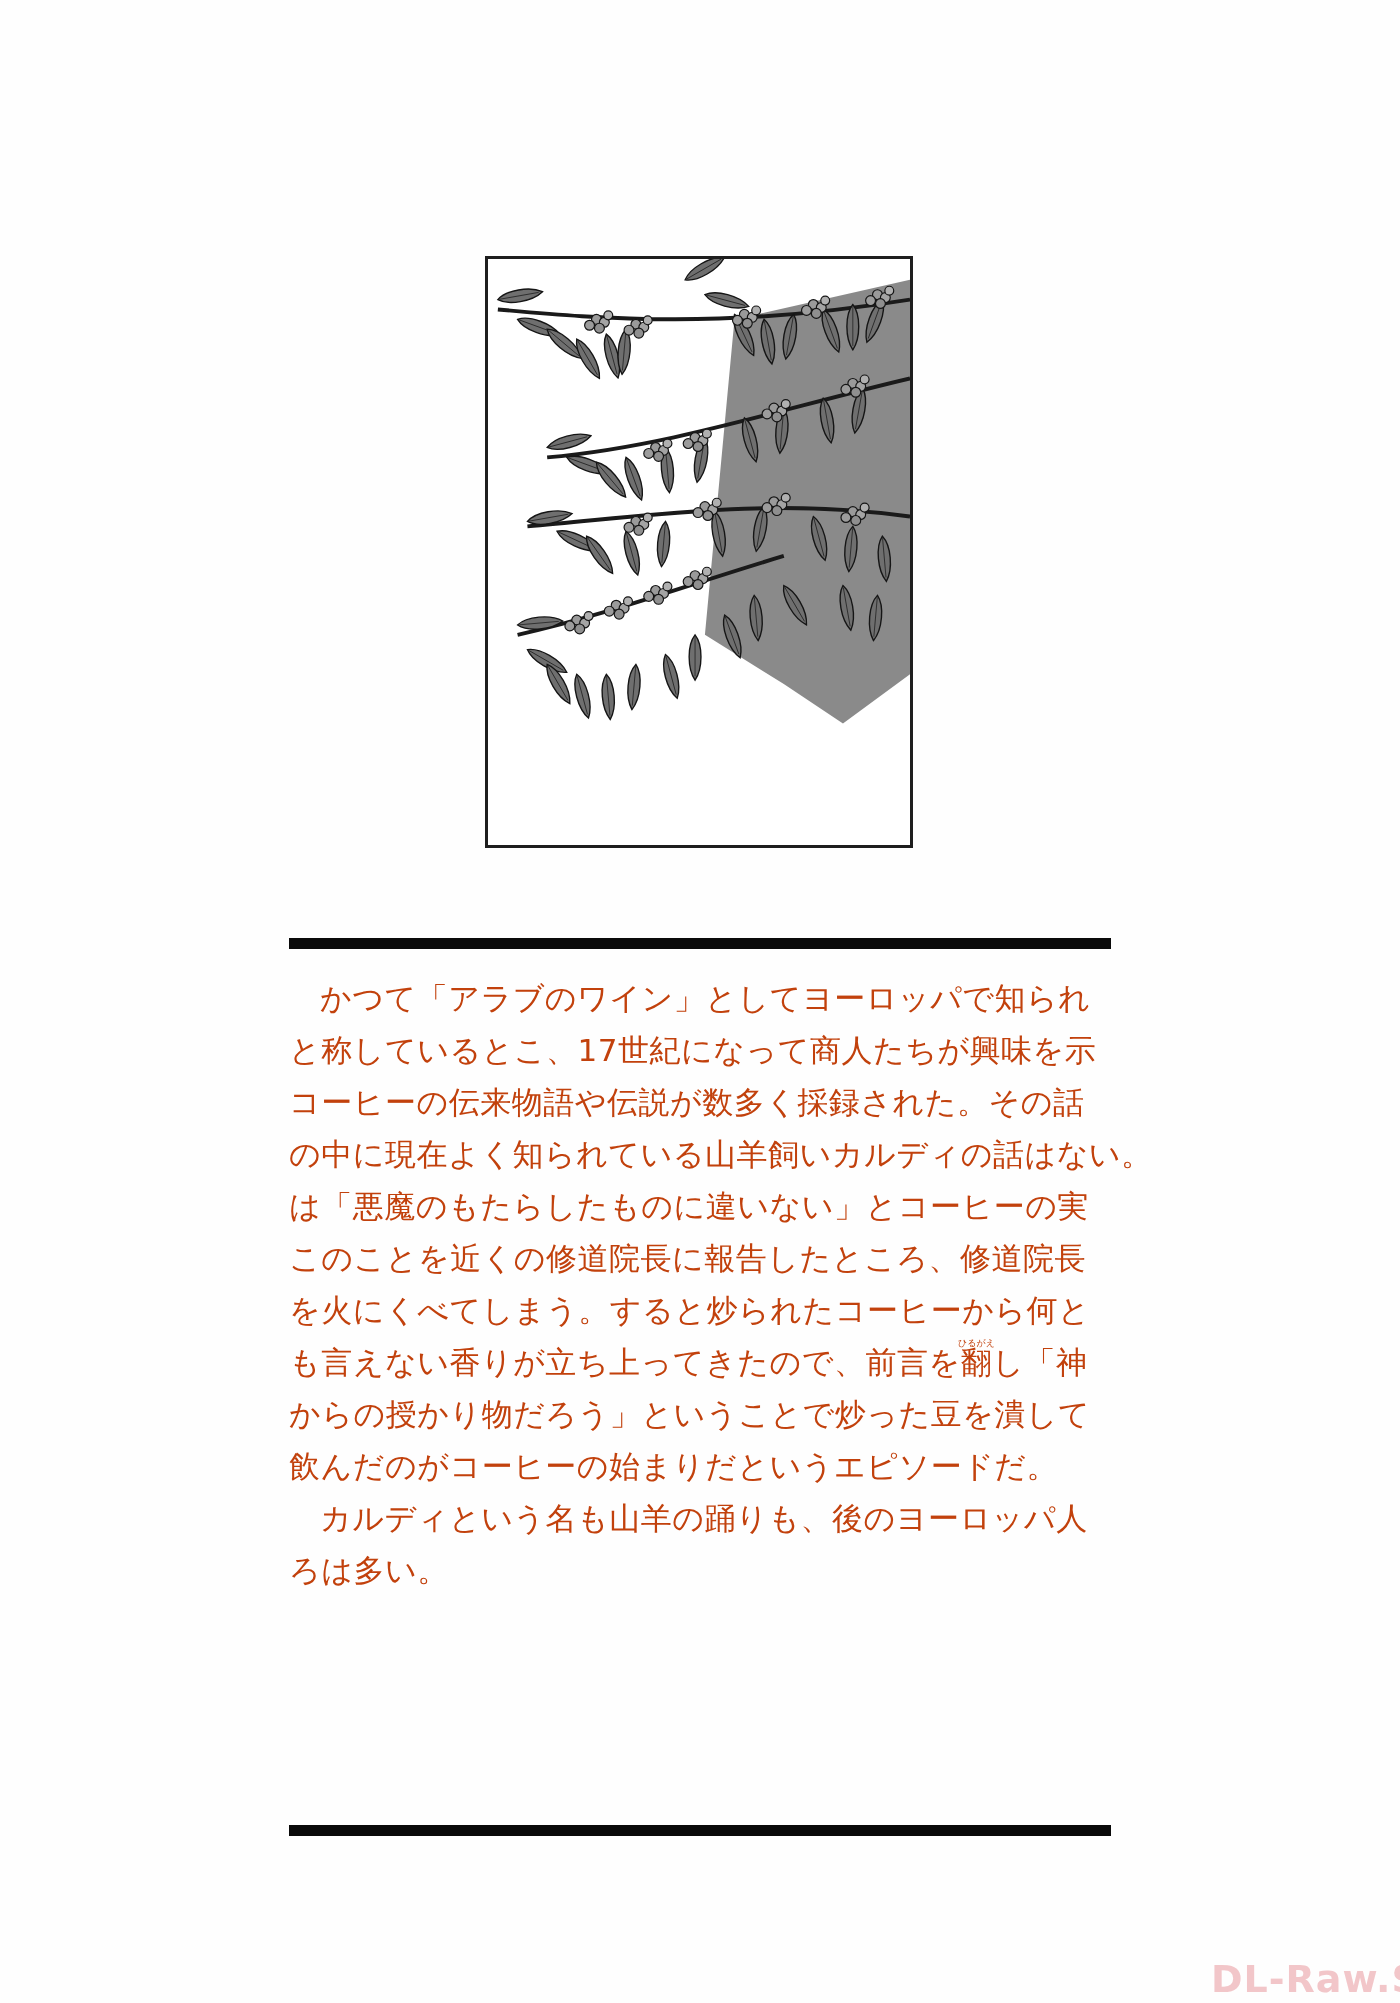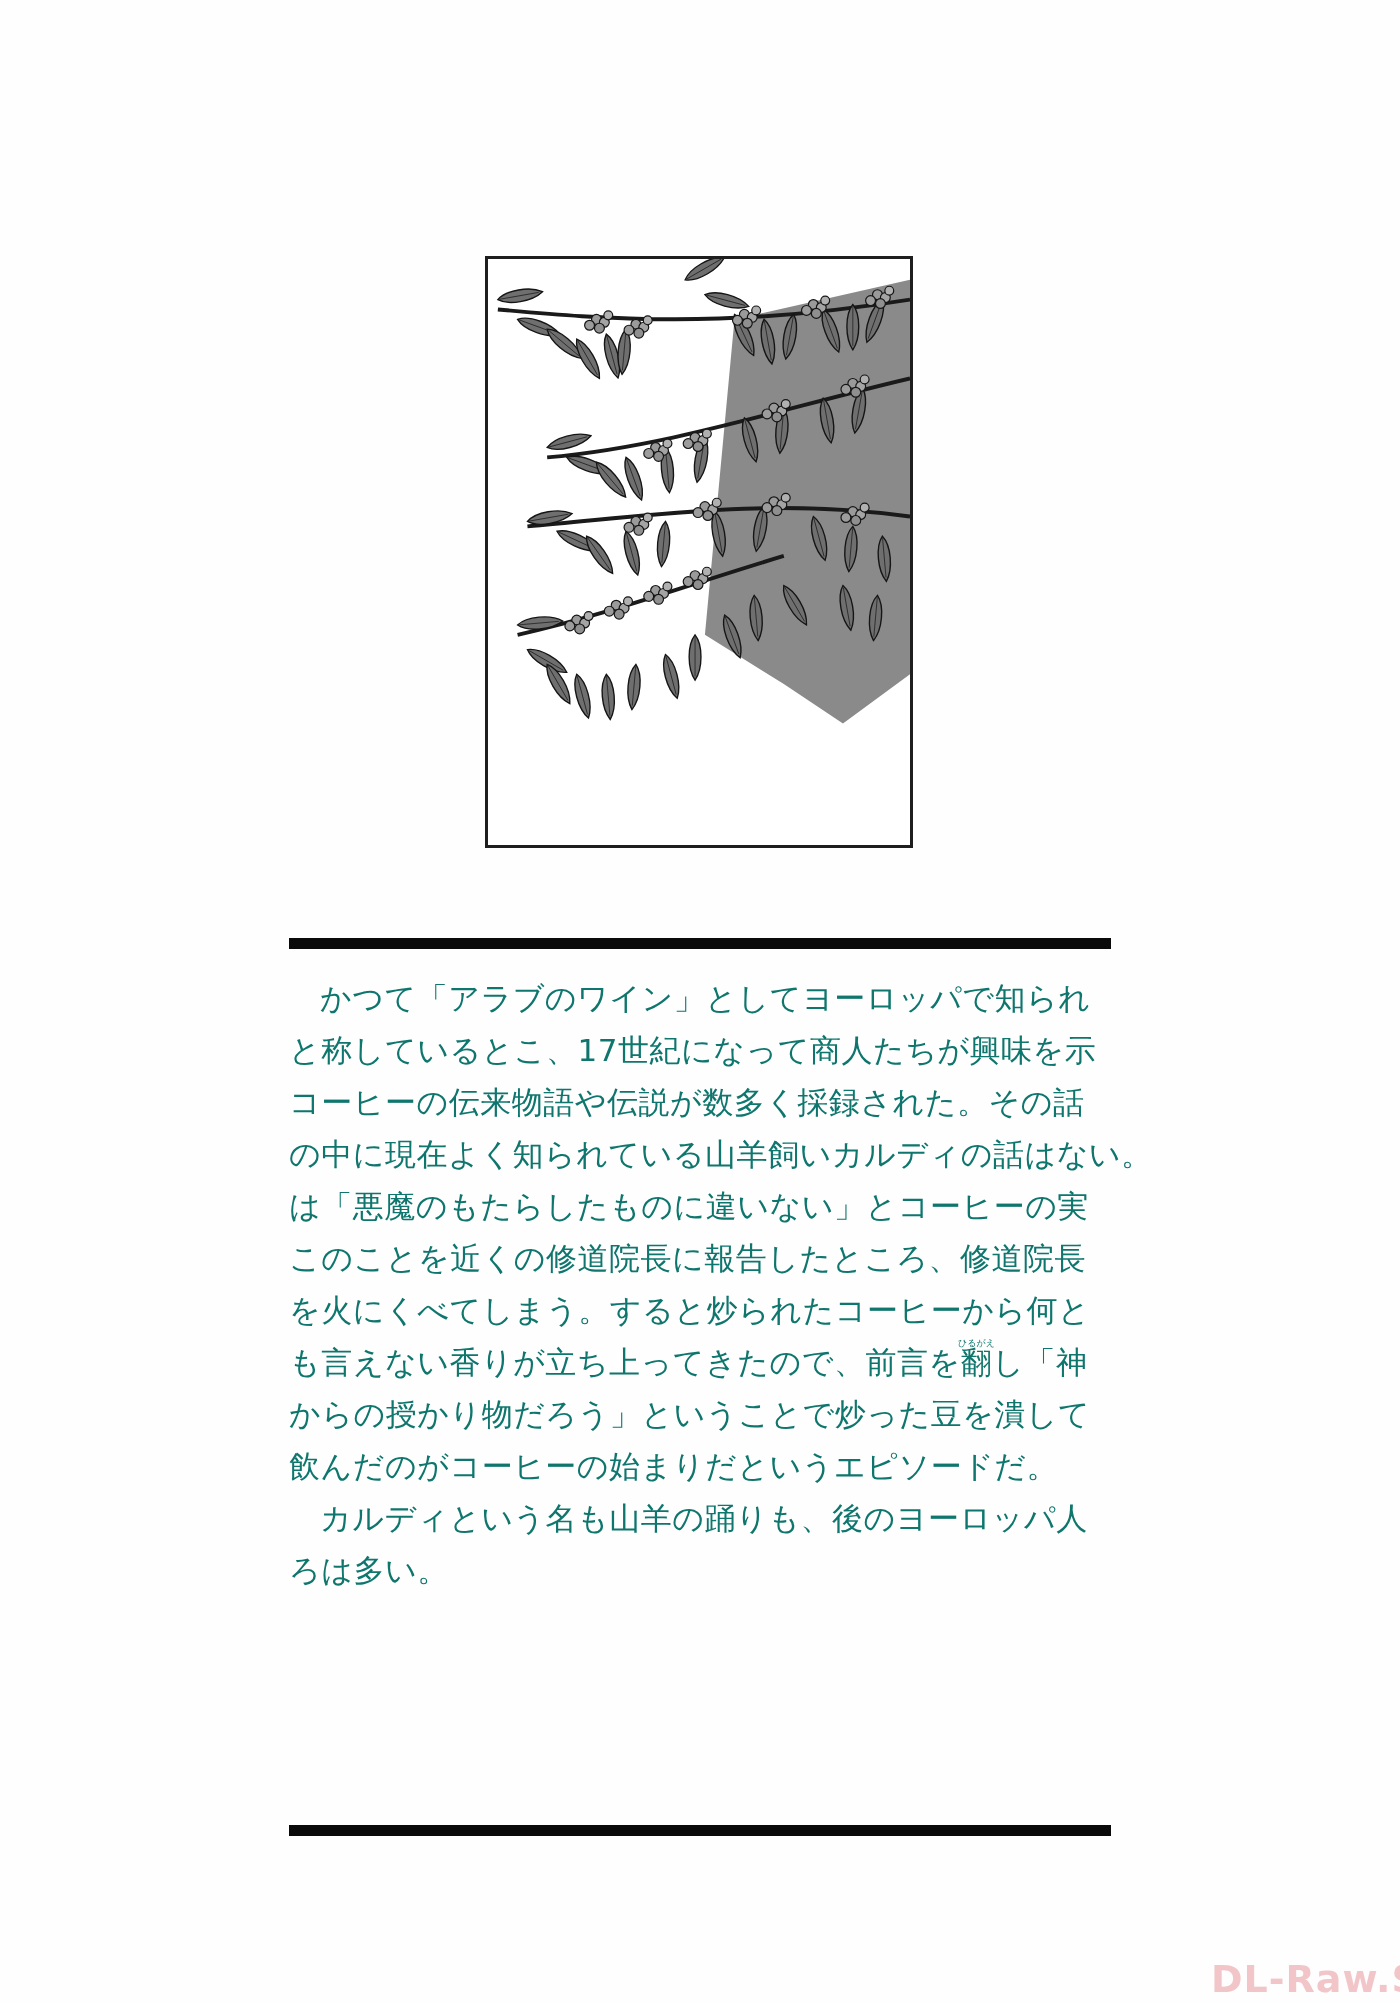--- a/index.html
+++ b/index.html
@@ -51,21 +51,21 @@
 
     
     .article {
       position: absolute;
       left: 289px;
       top: 972px;
       width: 830px;
       font-size: 31px;
       line-height: 52px;
       letter-spacing: 0.5px;
-      color: #0f766e;
+      color: #c2410c;
     }
     .article .line {
       display: block;
       white-space: nowrap;
       height: 52px;
     }
     .article .line.indent {
       padding-left: 31px;
     }
     ruby rt {

